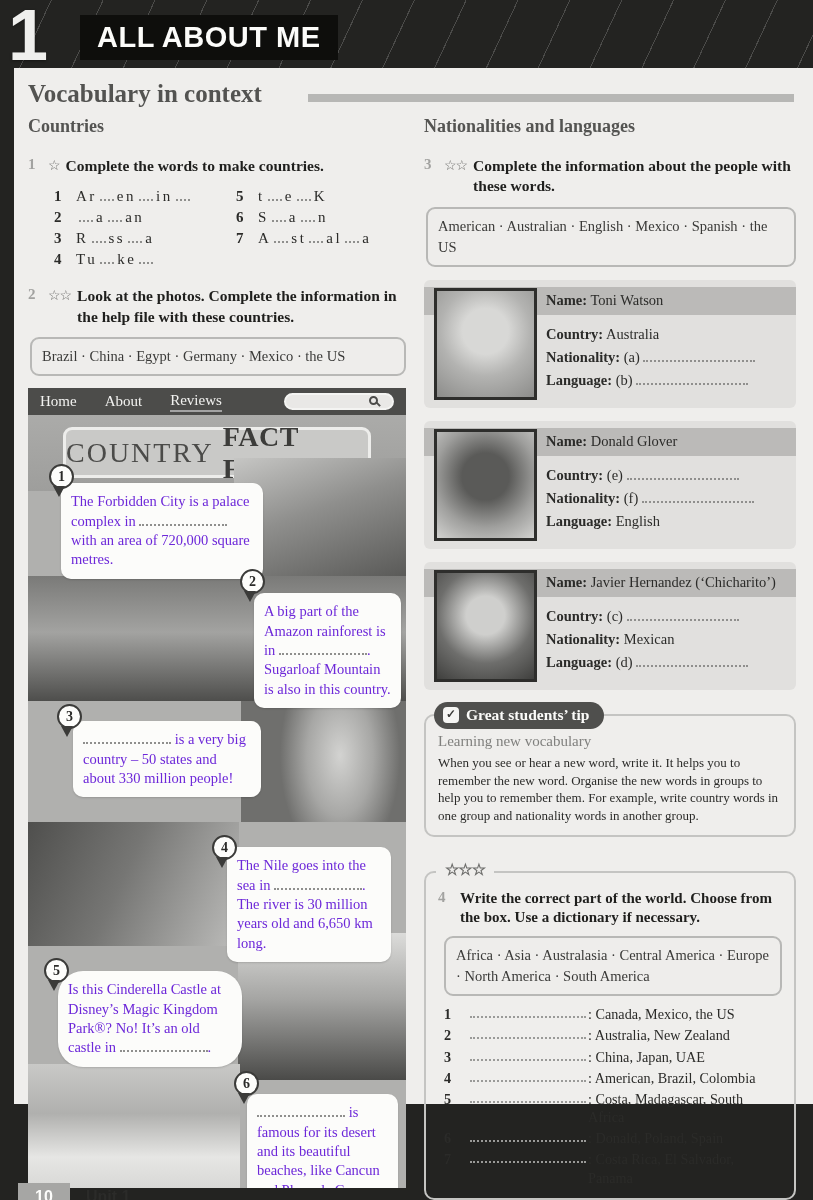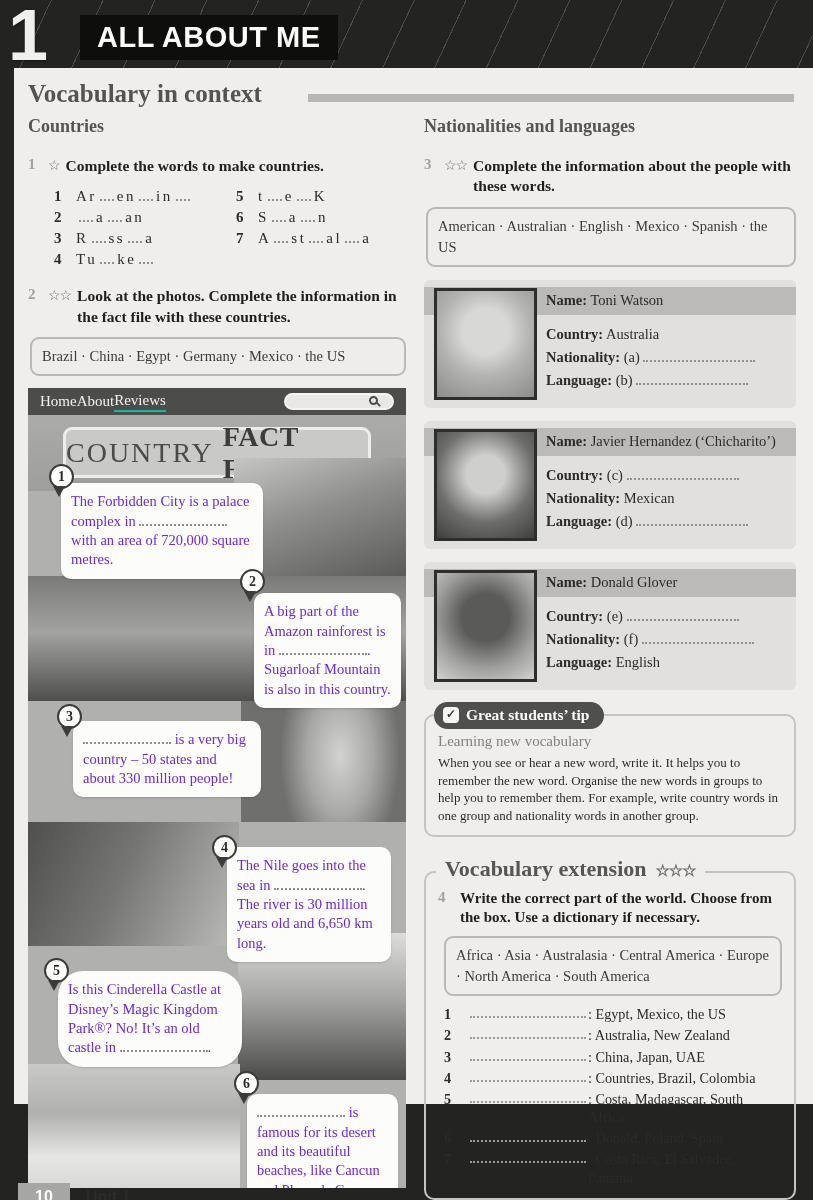--- a/index.html
+++ b/index.html
@@ -71,23 +71,23 @@
   .mt14 { margin-top: 14px; }
 
   
   .fact-file {
     position: relative; margin-top: 12px; width: 378px; height: 800px;
     background: #b0b0ae; overflow: hidden;
   }
   .ff-nav {
     position: absolute; left: 0; right: 0; top: 0; height: 27px;
     background: #4c4c4a; color: #f2f2f0; font-size: 15px;
-    display: flex; align-items: center; padding: 0 12px; 
-  }
-  .ff-nav .underlined { border-bottom: 2px solid #14b8a6; padding-bottom: 1px; }
+    display: flex; align-items: center; padding: 0 12px; gap: 28px;
+  }
+  .ff-nav .underlined { border-bottom: 2px solid #a3a3a3; padding-bottom: 1px; }
   .ff-search {
     margin-left: auto; width: 110px; height: 17px; background: #e9e8e6;
     border: 2px solid #f4f4f2; border-radius: 9px; position: relative;
   }
   .mag { position: absolute; right: 14px; top: 1px; width: 9px; height: 9px; border: 2px solid #4c4c4a; border-radius: 50%; }
   .mag::after { content:''; position: absolute; width: 6px; height: 2px; background: #4c4c4a; transform: rotate(45deg); right: -5px; bottom: -2px; }
 
   .ff-titlezone { position: absolute; left: 0; right: 0; top: 27px; height: 76px; background: linear-gradient(#ababa9, #9e9e9c); }
   .ff-titlebox {
     position: absolute; left: 35px; top: 12px; width: 308px; height: 51px;
@@ -229,21 +229,21 @@
         <div class="cw-row">
             <span class="n">7</span>
             <span class="cw">A<span class="bs"></span>st<span class="bs"></span>al<span class="bs"></span>a</span>
           </div>
       </div>
     </div>
 
     <div class="ex-head mt14">
       <span class="ex-num">2</span>
       <span class="ex-stars">☆☆</span>
-      <span class="ex-instr">Look at the photos. Complete the information in the fact file with these countries.</span>
+      <span class="ex-instr">Look at the photos. Complete the information in the help file with these countries.</span>
     </div>
     <div class="word-box">Brazil  ·  China  ·  Egypt  ·  Germany  ·  Mexico  ·  the US</div>
 
     <div class="fact-file">
       <div class="ff-nav">
         <span>Home</span>
         <span>About</span>
         <span class="underlined">Reviews</span>
         <span class="ff-search">
             <span class="mag"></span>
@@ -294,79 +294,78 @@
       <div class="card-name"><b>Name:</b> <span>Toni Watson</span></div>
       <div class="card-rows">
         <div class="card-row"><b>Country:</b> <span>Australia</span></div>
         <div class="card-row"><b>Nationality:</b> <span>(a) <span class="bl"></span></span></div>
         <div class="card-row"><b>Language:</b> <span>(b) <span class="bl"></span></span></div>
       </div>
     </div>
 
     <div class="card">
       <div class="card-band"></div>
+      <div class="card-photo ph-donald"></div>
+      <div class="card-name"><b>Name:</b> <span>Donald Glover</span></div>
+      <div class="card-rows">
+        <div class="card-row"><b>Country:</b> <span>(e) <span class="bl"></span></span></div>
+        <div class="card-row"><b>Nationality:</b> <span>(f) <span class="bl"></span></span></div>
+        <div class="card-row"><b>Language:</b> <span>English</span></div>
+      </div>
+    </div>
+
+    <div class="card">
+      <div class="card-band"></div>
       <div class="card-photo ph-javier"></div>
       <div class="card-name"><b>Name:</b> <span>Javier Hernandez (‘Chicharito’)</span></div>
       <div class="card-rows">
         <div class="card-row"><b>Country:</b> <span>(c) <span class="bl"></span></span></div>
         <div class="card-row"><b>Nationality:</b> <span>Mexican</span></div>
         <div class="card-row"><b>Language:</b> <span>(d) <span class="bl"></span></span></div>
       </div>
     </div>
 
-    <div class="card">
-      <div class="card-band"></div>
-      <div class="card-photo ph-donald"></div>
-      <div class="card-name"><b>Name:</b> <span>Donald Glover</span></div>
-      <div class="card-rows">
-        <div class="card-row"><b>Country:</b> <span>(e) <span class="bl"></span></span></div>
-        <div class="card-row"><b>Nationality:</b> <span>(f) <span class="bl"></span></span></div>
-        <div class="card-row"><b>Language:</b> <span>English</span></div>
-      </div>
-    </div>
-
     <div class="tip-box">
       <div class="tip-pill">
         <span class="tip-check">✓</span>
         <span>Great students’ tip</span>
       </div>
       <div class="tip-sub">Learning new vocabulary</div>
       <div class="tip-body">When you see or hear a new word, write it. It helps you to remember the new word. Organise the new words in groups to help you to remember them. For example, write country words in one group and nationality words in another group.</div>
     </div>
 
     <div class="ext-box">
       <div class="ext-head">
-        <span>Vocabulary extension</span>
         <span class="ext-stars">☆☆☆</span>
       </div>
       <div class="ex-head">
         <span class="ex-num">4</span>
         <span class="ex-instr" style="margin-left:6px">Write the correct part of the world. Choose from the box. Use a dictionary if necessary.</span>
       </div>
       <div class="word-box">Africa  ·  Asia  ·  Australasia  ·  Central America  ·  Europe  ·  North America  ·  South America</div>
       <div class="world-list">
         <div class="world-row">
             <span class="n">1</span>
             <span class="bl2"></span>
-            <span class="t">: Egypt, Mexico, the US</span>
+            <span class="t">: Canada, Mexico, the US</span>
           </div>
         <div class="world-row">
             <span class="n">2</span>
             <span class="bl2"></span>
             <span class="t">: Australia, New Zealand</span>
           </div>
         <div class="world-row">
             <span class="n">3</span>
             <span class="bl2"></span>
             <span class="t">: China, Japan, UAE</span>
           </div>
         <div class="world-row">
             <span class="n">4</span>
             <span class="bl2"></span>
-            <span class="t">: Countries, Brazil, Colombia</span>
+            <span class="t">: American, Brazil, Colombia</span>
           </div>
         <div class="world-row">
             <span class="n">5</span>
             <span class="bl2"></span>
             <span class="t">: Costa, Madagascar, South Africa</span>
           </div>
         <div class="world-row">
             <span class="n">6</span>
             <span class="bl2"></span>
             <span class="t">: Donald, Poland, Spain</span>

